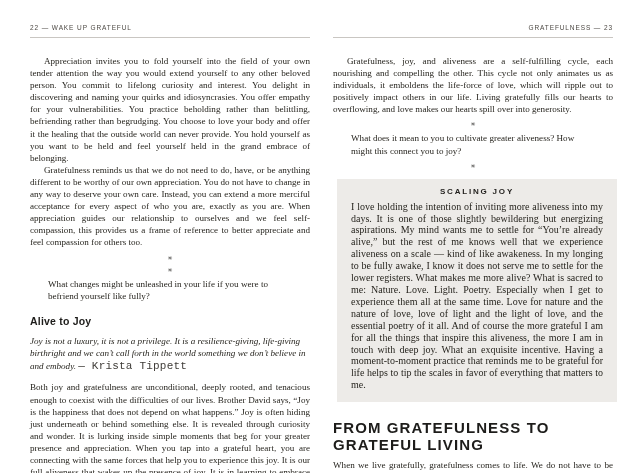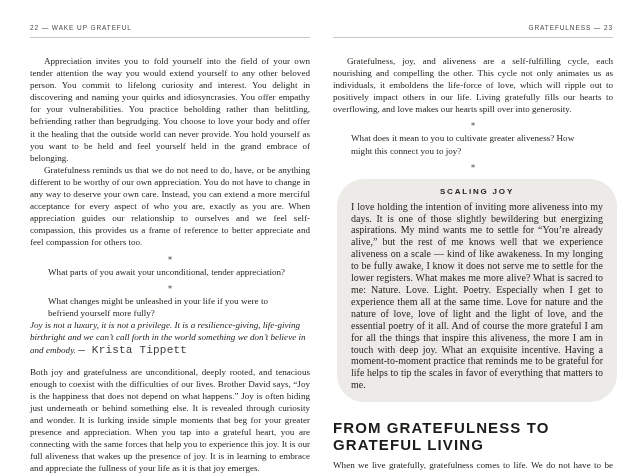--- a/index.html
+++ b/index.html
@@ -70,21 +70,20 @@
     font-size: 11px;
     color: #3f3c38;
     letter-spacing: 0.2px;
   }
 
   .side-box {
     background: #edebe8;
     margin: 10px 0 0 4px;
     width: 252px;
     padding: 8px 14px 11px;
-    border-radius: 27px;
   }
   .side-box-title {
     font-family: "Liberation Sans", sans-serif;
     font-weight: bold;
     font-size: 8px;
     letter-spacing: 1.8px;
     text-align: center;
     color: #211f1c;
     margin: 0 0 5px;
   }
@@ -109,24 +108,24 @@
 
 <div class="spread">
 
   <div class="page page-left">
     <div class="running-head">22 — WAKE UP GRATEFUL</div>
 
     <p class="body-copy indent first-block">Appreciation invites you to fold yourself into the field of your own tender attention the way you would extend yourself to any other beloved person. You commit to lifelong curiosity and interest. You delight in discovering and naming your quirks and idiosyncrasies. You offer empathy for your vulnerabilities. You practice beholding rather than belittling, befriending rather than begrudging. You choose to love your body and offer it the healing that the outside world can never provide. You hold yourself as you want to be held and feel yourself held in the grand embrace of belonging.</p>
     <p class="body-copy indent">Gratefulness reminds us that we do not need to do, have, or be anything different to be worthy of our own appreciation. You do not have to change in any way to deserve your own care. Instead, you can extend a more merciful acceptance for every aspect of who you are, exactly as you are. When appreciation guides our relationship to ourselves and we feel self-compassion, this provides us a frame of reference to better appreciate and feel compassion for others too.</p>
 
     <div class="ornament">✳</div>
-    <p class="prompt">What parts of you await your unconditional, tender appreciation?</p>
     <div class="ornament">✳</div>
-    <p class="prompt">What changes might be unleashed in your life if you were to befriend yourself more fully?</p>
+    <p class="prompt">What changes might be unleashed in your life if you were to befriend yourself like fully?</p>
 
+    <div class="joy-heading">Alive to Joy</div>
 
     <p class="epigraph"><span>Joy is not a luxury, it is not a privilege. It is a resilience-giving, life-giving birthright and we can’t call forth in the world something we don’t believe in and embody.</span> <span class="epigraph-attrib">— Krista Tippett</span></p>
 
     <p class="body-copy">Both joy and gratefulness are unconditional, deeply rooted, and tenacious enough to coexist with the difficulties of our lives. Brother David says, “Joy is the happiness that does not depend on what happens.” Joy is often hiding just underneath or behind something else. It is revealed through curiosity and wonder. It is lurking inside simple moments that beg for your greater presence and appreciation. When you tap into a grateful heart, you are connecting with the same forces that help you to experience this joy. It is our full aliveness that wakes up the presence of joy. It is in learning to embrace and appreciate the fullness of your life as it is that joy emerges.</p>
   </div>
 
   <div class="page page-right">
     <div class="running-head rh-right">GRATEFULNESS — 23</div>
 
     <p class="body-copy indent first-block">Gratefulness, joy, and aliveness are a self-fulfilling cycle, each nourishing and compelling the other. This cycle not only animates us as individuals, it emboldens the life-force of love, which will ripple out to positively impact others in our life. Living gratefully fills our hearts to overflowing, and love makes our hearts spill over into generosity.</p>

